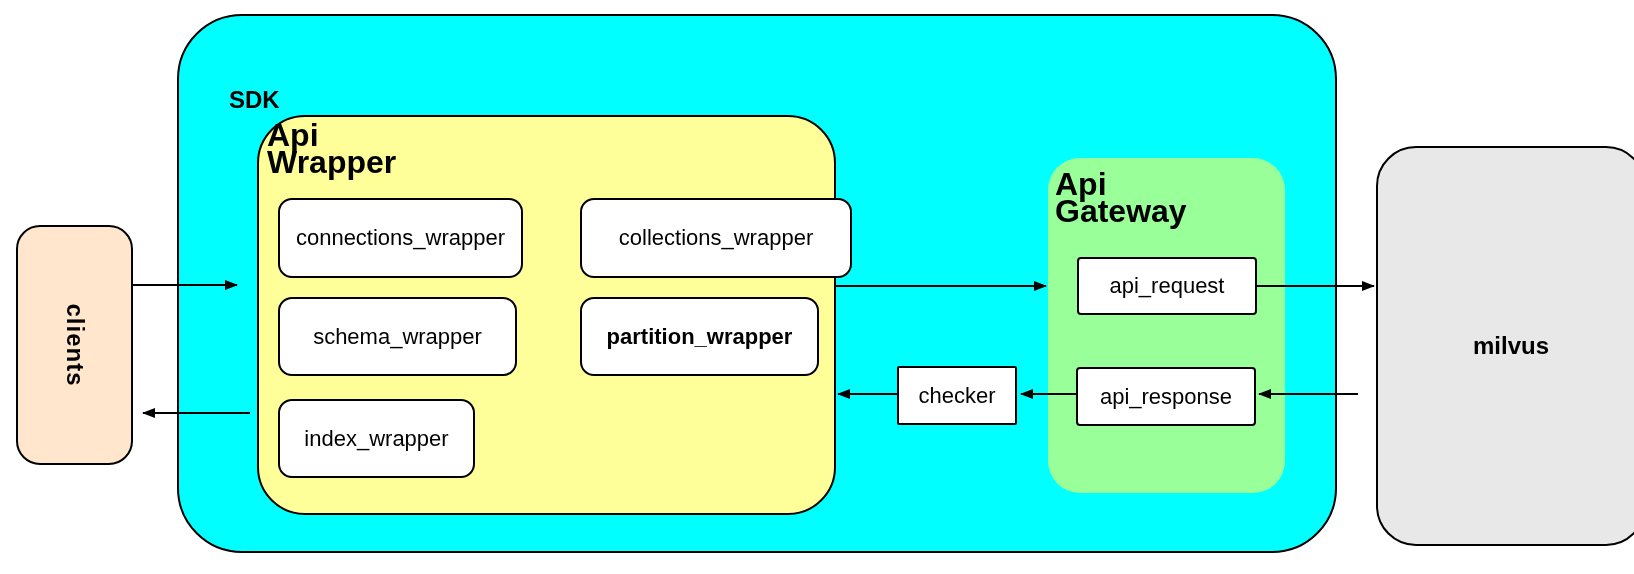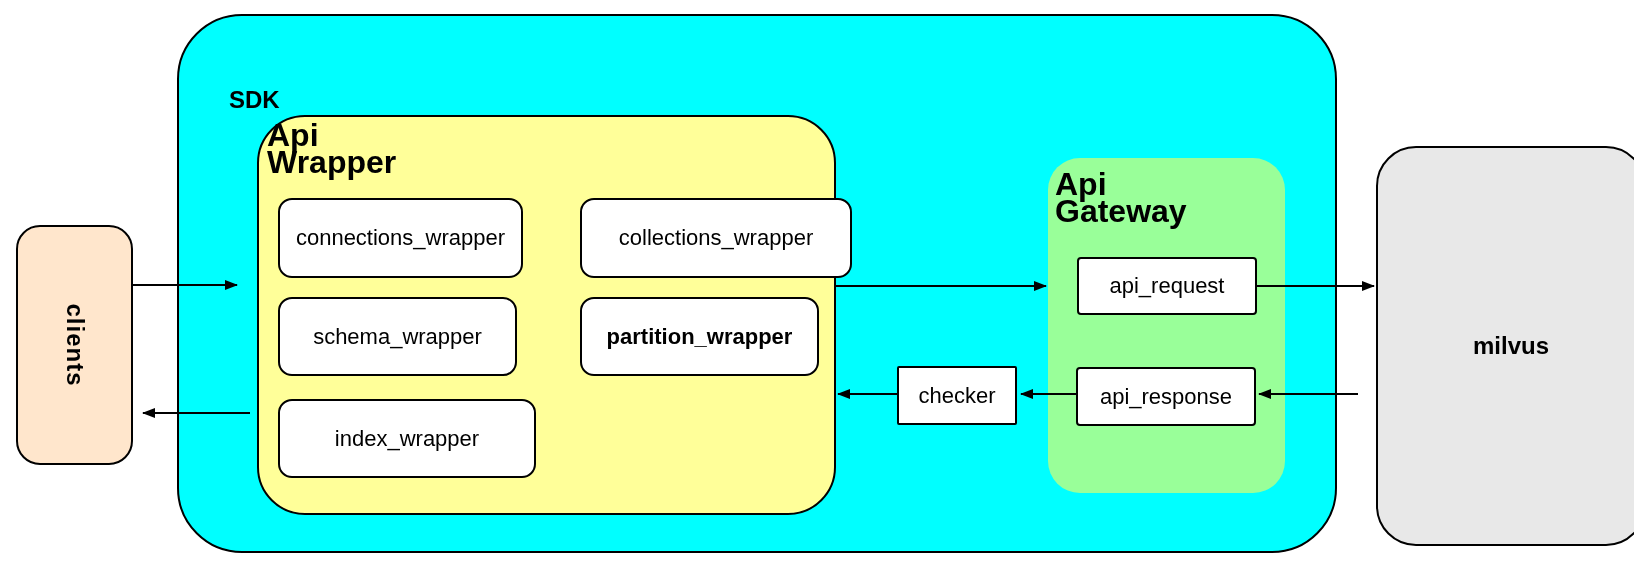--- a/index.html
+++ b/index.html
@@ -50,21 +50,21 @@
   .module{
     position:absolute;background:var(--module-fill);
     border:2px solid var(--line);border-radius:14px;
     display:flex;align-items:center;justify-content:center;
     font-size:22px;
   }
   .m0{left:19px; top:81px; width:245px;height:80px;}
   .m1{left:321px;top:81px; width:272px;height:80px;}
   .m2{left:19px; top:180px;width:239px;height:79px;}
   .m3{left:321px;top:180px;width:239px;height:79px;font-weight:bold;}
-  .m4{left:19px; top:282px;width:258px;height:79px;}
+  .m4{left:19px; top:282px;width:197px;height:79px;}
   .m5{left:321px;top:282px;width:239px;height:79px;}
 
   .gw-module{border-radius:4px;}
   .gw-request {left:29px;top:99px; width:180px;height:58px;}
   .gw-response{left:28px;top:209px;width:180px;height:59px;}
 
   .checker{
     left:897px;top:366px;width:120px;height:59px;
     background:var(--module-fill);border-radius:2px;
     display:flex;align-items:center;justify-content:center;font-size:22px;

